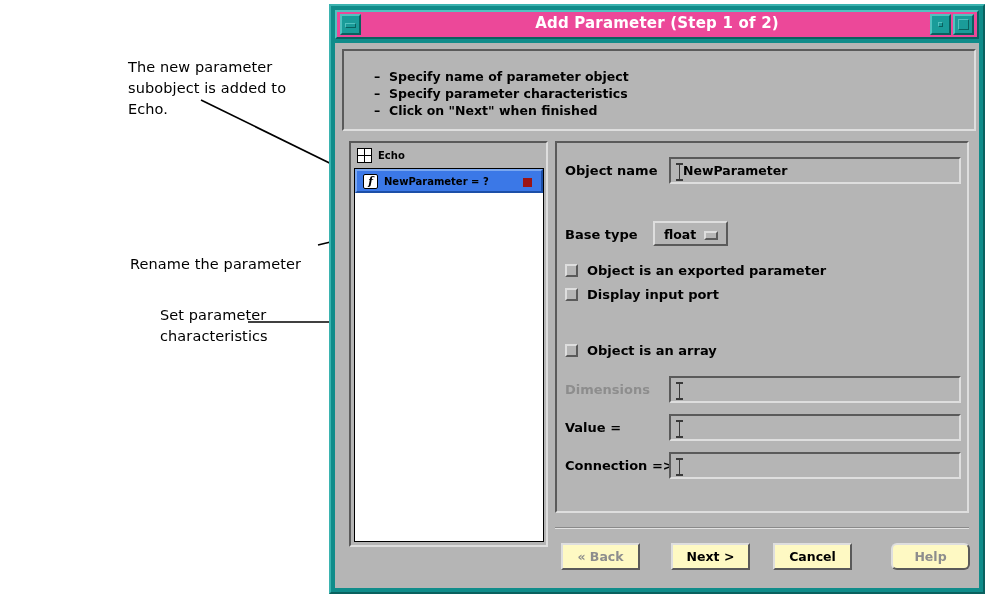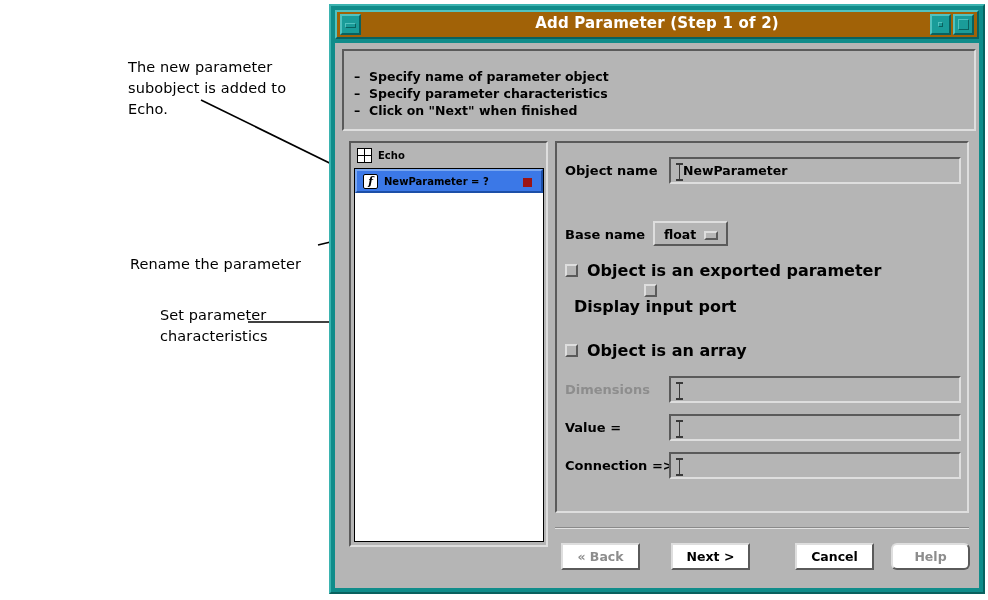--- a/index.html
+++ b/index.html
@@ -45,21 +45,21 @@
     border-right: 2px solid #0a615f;
     border-bottom: 2px solid #0a615f;
     box-sizing: border-box;
   }
   #titlebar {
     position: absolute;
     left: 4px;
     top: 4px;
     right: 4px;
     height: 29px;
-    background: #a16207;
+    background: #ec4899;
     border-top: 2px solid #52c2bf;
     border-left: 2px solid #52c2bf;
     border-right: 2px solid #0a615f;
     border-bottom: 2px solid #0a615f;
     box-sizing: border-box;
   }
   #title-text {
     position: absolute;
     left: 0; right: 0; top: 2px;
     text-align: center;
@@ -136,20 +136,21 @@
     border-right: 2px solid #5a5a5a;
     border-bottom: 2px solid #5a5a5a;
     box-sizing: border-box;
   }
   .in {
     border-top: 2px solid #5a5a5a;
     border-left: 2px solid #5a5a5a;
     border-right: 2px solid #dedede;
     border-bottom: 2px solid #dedede;
     box-sizing: border-box;
+    padding-left: 20px;
   }
 
   
   #instructions {
     position: absolute;
     left: 7px;
     top: 6px;
     width: 634px;
     height: 82px;
     background: #b5b5b5;
@@ -354,21 +355,21 @@
     align-items: center;
   }
   .checkbox {
     width: 13px;
     height: 13px;
     background: #b5b5b5;
     flex: none;
   }
   .check-label {
     font-family: "DejaVu Sans", sans-serif;
-    font-size: 16px;
+    font-size: 13px;
     font-weight: bold;
     color: #000000;
     margin-left: 9px;
     white-space: nowrap;
   }
 
   
   #button-row {
     position: absolute;
     left: 220px;
@@ -384,21 +385,21 @@
     height: 2px;
     border-top: 1px solid #8a8a8a;
     border-bottom: 1px solid #e2e2e2;
     box-sizing: border-box;
   }
   .dlg-btn {
     position: absolute;
     top: 0;
     width: 79px;
     height: 27px;
-    background: #ffffff;
+    background: #fef9c3;
     font-family: "DejaVu Sans", sans-serif;
     font-size: 12.5px;
     font-weight: bold;
     color: #000000;
     text-align: center;
     line-height: 23px;
   }
   .dlg-btn.disabled { color: #8d8d8d; }
 </style>
 </head>
@@ -461,32 +462,32 @@
 
       <div class="field-row" style="top:14px;">
         <div class="field-label">Object name</div>
         <div class="text-field in" style="left:112px; top:0; width:292px;text-align:center;">
           <div class="caret"></div>
           <div class="field-value">NewParameter</div>
         </div>
       </div>
 
       <div class="field-row" style="top:78px;">
-        <div class="field-label">Base name</div>
+        <div class="field-label">Base type</div>
       </div>
       <div id="base-type-menu" class="out">
         <div id="base-type-value">float</div>
         <div id="base-type-indicator" class="out"></div>
       </div>
 
       <div class="check-row" style="top:117px;">
         <div class="checkbox out"></div>
         <span class="check-label">Object is an exported parameter</span>
       </div>
-      <div class="check-row" style="top:141px;flex-direction:column;">
+      <div class="check-row" style="top:141px;">
         <div class="checkbox out"></div>
         <span class="check-label">Display input port</span>
       </div>
       <div class="check-row" style="top:197px;">
         <div class="checkbox out"></div>
         <span class="check-label">Object is an array</span>
       </div>
 
       <div class="field-row" style="top:271px;">
         <div class="field-label">Value =</div>
@@ -512,18 +513,18 @@
         </div>
       </div>
 
     </div>
 
     <div id="separator"></div>
 
     <div id="button-row">
       <div class="dlg-btn out disabled" style="left:6px;">« Back</div>
       <div class="dlg-btn out" style="left:116px;">Next &gt;</div>
-      <div class="dlg-btn out" style="left:240px;">Cancel</div>
+      <div class="dlg-btn out" style="left:218px;">Cancel</div>
       <div class="dlg-btn out disabled" style="left:336px;border-radius:6px;">Help</div>
     </div>
 
   </div>
 </div>
 
 </body></html>

